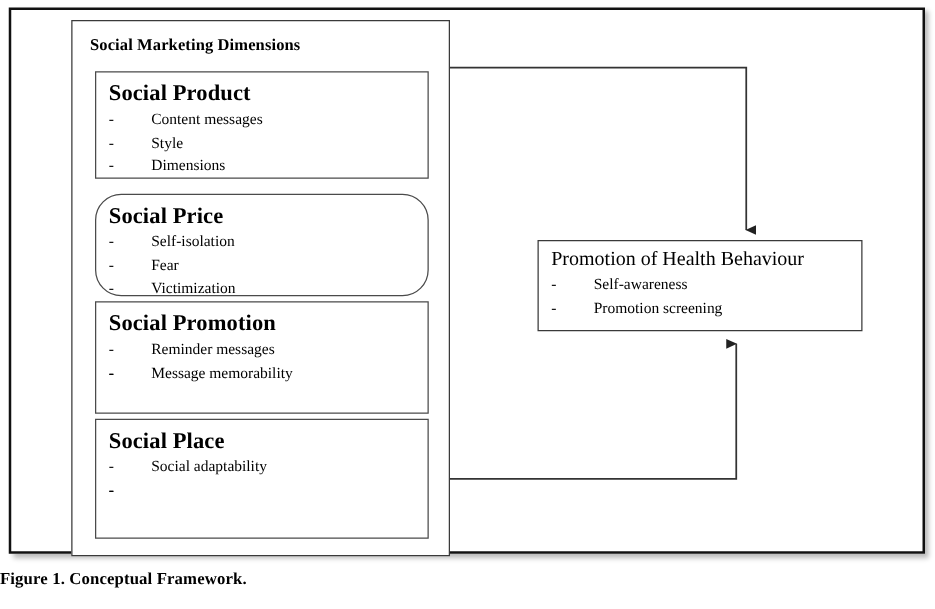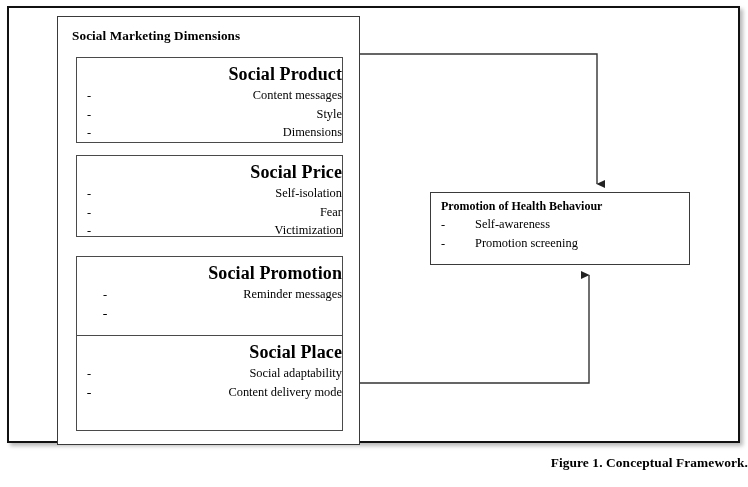--- a/index.html
+++ b/index.html
@@ -32,21 +32,20 @@
   
   #dimensions-box {
     position: absolute;
     left: 48px;
     top: 8px;
     width: 303px;
     height: 429px;
     border: 1.5px solid #3a3a3a;
     box-sizing: border-box;
     background: #ffffff;
-    text-align: right;
   }
   #dimensions-title {
     position: absolute;
     left: 14px;
     top: 11px;
     font-size: 13.2px;
     font-weight: bold;
     letter-spacing: 0.1px;
     white-space: nowrap;
   }
@@ -54,22 +53,22 @@
   
   .construct-box {
     position: absolute;
     left: 18px;
     width: 267px;
     border: 1.2px solid #4a4a4a;
     box-sizing: border-box;
     background: #ffffff;
   }
   #construct-box-0 { top: 40px;  height: 86px; }
-  #construct-box-1 { top: 138px; height: 82px; }
-  #construct-box-2 { top: 239px; height: 90px; padding-left: 16px; }
+  #construct-box-1 { top: 138px; height: 82px; border-radius: 21px; }
+  #construct-box-2 { top: 224px; height: 90px; }
   #construct-box-3 { top: 318px; height: 96px; }
 
   .construct-title {
     font-size: 18px;
     font-weight: bold;
     margin: 6px 0 1px 10px;
     letter-spacing: 0.1px;
     white-space: nowrap;
   }
   .construct-items {
@@ -96,43 +95,43 @@
     position: absolute;
     left: 421px;
     top: 184px;
     width: 260px;
     height: 73px;
     border: 1.4px solid #3a3a3a;
     box-sizing: border-box;
     background: #ffffff;
   }
   #outcome-title {
-    font-size: 12px;
-    font-weight: bold;
+    font-size: 16px;
+    font-weight: normal;
     margin: 6px 0 1px 10px;
     white-space: nowrap;
   }
 
   
   #connectors {
     position: absolute;
     left: 0;
     top: 0;
     width: 733px;
     height: 437px;
     pointer-events: none;
   }
 
   
   #figure-caption {
     position: absolute;
     left: 0;
     top: 455px;
     width: 748px;
-    text-align: right;
+    text-align: left;
     font-size: 13.4px;
     font-weight: bold;
     letter-spacing: 0.1px;
   }
 </style>
 </head>
 <body>
 
 <div id="figure-page">
 
@@ -180,37 +179,37 @@
       <ul class="construct-items">
         <li class="construct-item">
           <span class="dash">-</span>
           <span>Reminder messages</span>
         </li>
         <li class="construct-item">
           <span class="dash">-</span>
         </li>
         <li class="construct-item">
           <span class="dash">-</span>
+          <span>Message memorability</span>
         </li>
       </ul>
     </div>
 
     <div class="construct-box" id="construct-box-3">
       <div class="construct-title">Social Place</div>
       <ul class="construct-items">
         <li class="construct-item">
           <span class="dash">-</span>
           <span>Social adaptability</span>
         </li>
         <li class="construct-item">
           <span class="dash">-</span>
         </li>
         <li class="construct-item">
           <span class="dash">-</span>
-          <span>Content delivery mode</span>
         </li>
       </ul>
     </div>
   </div>
 
   <svg id="connectors" viewBox="0 0 733 437">
     <defs>
       <marker id="arrow-down" markerWidth="9" markerHeight="9" refX="4.5" refY="8" orient="auto" markerUnits="userSpaceOnUse">
         <path d="M0.6,0 L8.4,0 L4.5,8.6 Z" fill="#222222"></path>
       </marker>

